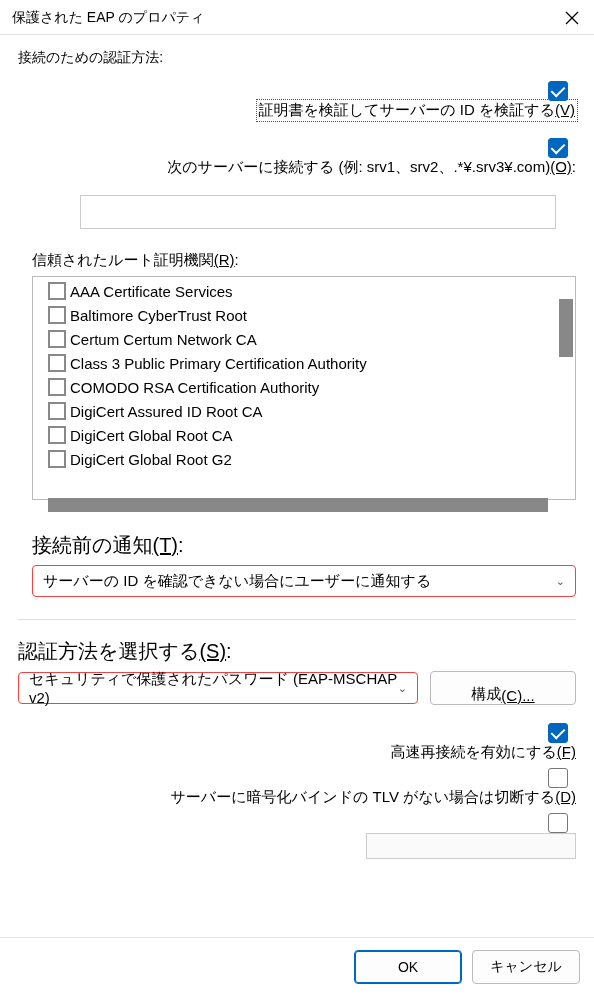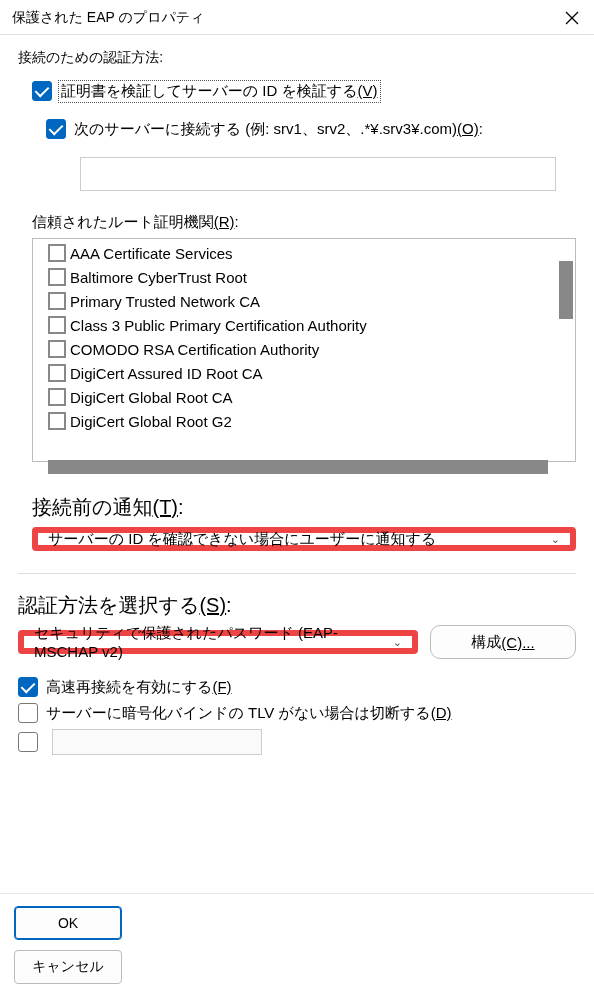--- a/index.html
+++ b/index.html
@@ -22,21 +22,21 @@
     .titlebar-text { font-size: 14px; }
     .close-btn {
       width: 20px; height: 20px;
       display: flex; align-items: center; justify-content: center;
       cursor: pointer;
       font-size: 16px;
     }
     .content { padding: 14px 18px 12px 18px; }
     .section-label { margin-bottom: 14px; font-size: 14px; }
     .indented { margin-left: 14px; }
-    .row { display: flex; align-items: center; margin-bottom: 10px; }
+    .row { display: flex; align-items: flex-end; margin-bottom: 10px; flex-direction: column; }
     .checkbox {
       width: 20px; height: 20px;
       border: 1px solid #777;
       border-radius: 3px;
       margin-right: 8px;
       display: inline-flex;
       align-items: center; justify-content: center;
       flex-shrink: 0;
       background: #fff;
       cursor: pointer;
@@ -98,58 +98,57 @@
     .hscroll {
       height: 14px;
       background: #888;
       margin: 0 28px 0 16px;
       position: relative;
       top: -2px;
     }
     .section-gap { height: 18px; }
     .notify-label { margin-bottom: 6px; font-size: 20px; }
     .dropdown {
-      border: 6px solid #ef4444;
+      border: 1px solid #ef4444;
       border-radius: 4px;
-      height: 24px;
+      height: 32px;
       display: flex; align-items: center; justify-content: space-between;
       padding: 0 10px;
       font-size: 15px;
       background: #fff;
       cursor: pointer;
     }
     .dropdown .chev { font-size: 11px; color: #555; }
     .divider { height: 1px; background: #ddd; margin: 22px 0 18px 0; }
     .auth-row { display: flex; gap: 12px; align-items: center; margin-bottom: 18px; }
     .auth-dropdown { flex: 0 0 400px; }
     .config-btn {
       flex: 1;
       height: 34px;
       border: 1px solid #bbb;
-      border-radius: 10px;
+      border-radius: 4px;
       background: #fdfdfd;
-      display: flex; align-items: center; justify-content: center;
+      display: flex; align-items: flex-end; justify-content: center;
       font-size: 15px;
       cursor: pointer;
     }
     .options .row { margin-bottom: 6px; }
     .id-input {
       width: 210px; height: 26px;
       border: 1px solid #ccc;
       margin-left: 6px;
       background: #fafafa;
     }
     .footer {
       position: absolute;
       bottom: 0; left: 0; right: 0;
       padding: 12px 14px 16px 14px;
       display: flex; justify-content: flex-end; gap: 10px;
       border-top: 1px solid #e8e8e8;
       background: #fff;
-      flex-direction: column;
     }
     .btn {
       width: 108px; height: 34px;
       border: 1px solid #bbb;
       border-radius: 4px;
       background: #fdfdfd;
       display: flex; align-items: center; justify-content: center;
       font-size: 14px;
       cursor: pointer;
     }
@@ -198,21 +197,21 @@
             <div class="list-item">
               <span class="list-checkbox"></span>
               <span>AAA Certificate Services</span>
             </div>
             <div class="list-item">
               <span class="list-checkbox"></span>
               <span>Baltimore CyberTrust Root</span>
             </div>
             <div class="list-item">
               <span class="list-checkbox"></span>
-              <span>Primary Trusted Network CA</span>
+              <span>Certum Certum Network CA</span>
             </div>
             <div class="list-item">
               <span class="list-checkbox"></span>
               <span>Class 3 Public Primary Certification Authority</span>
             </div>
             <div class="list-item">
               <span class="list-checkbox"></span>
               <span>COMODO RSA Certification Authority</span>
             </div>
             <div class="list-item">

